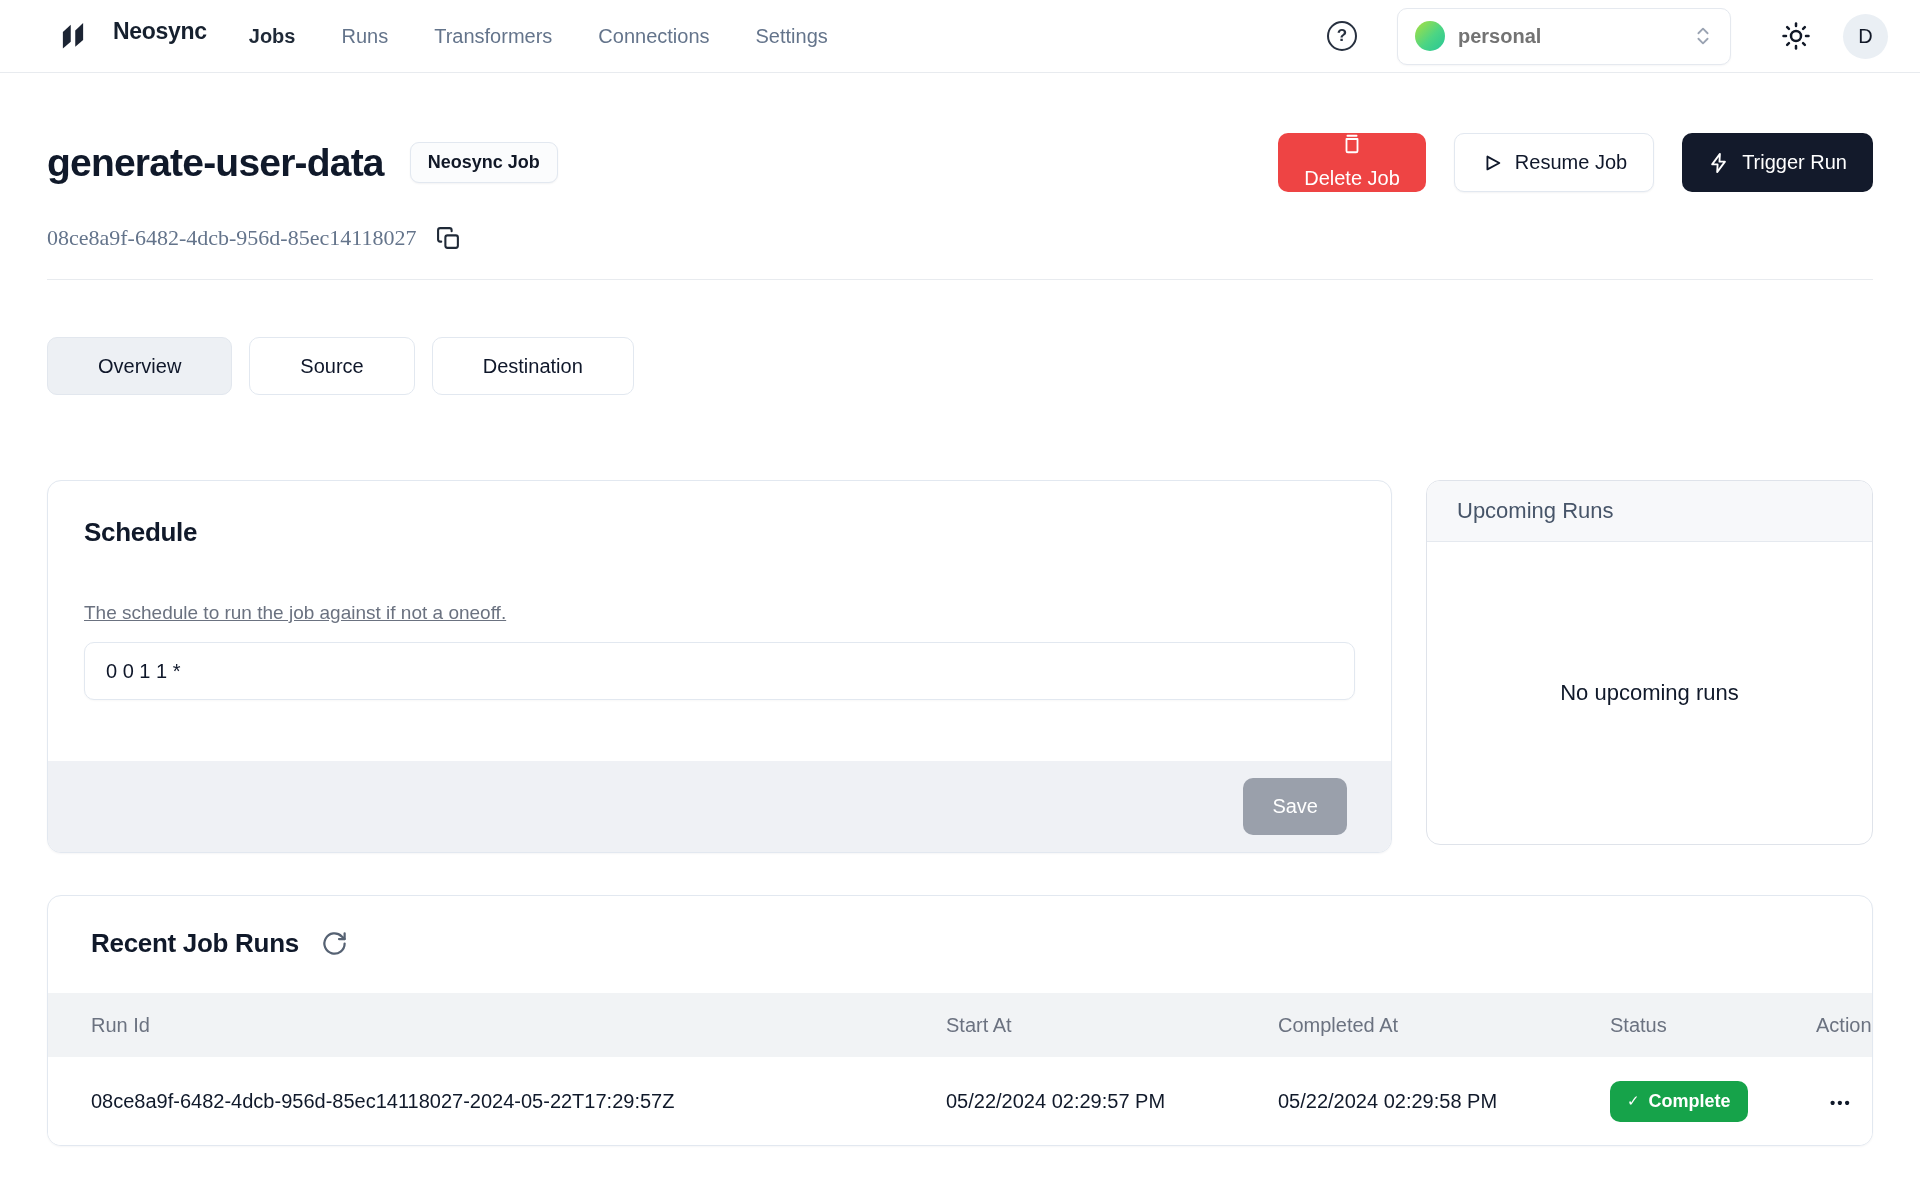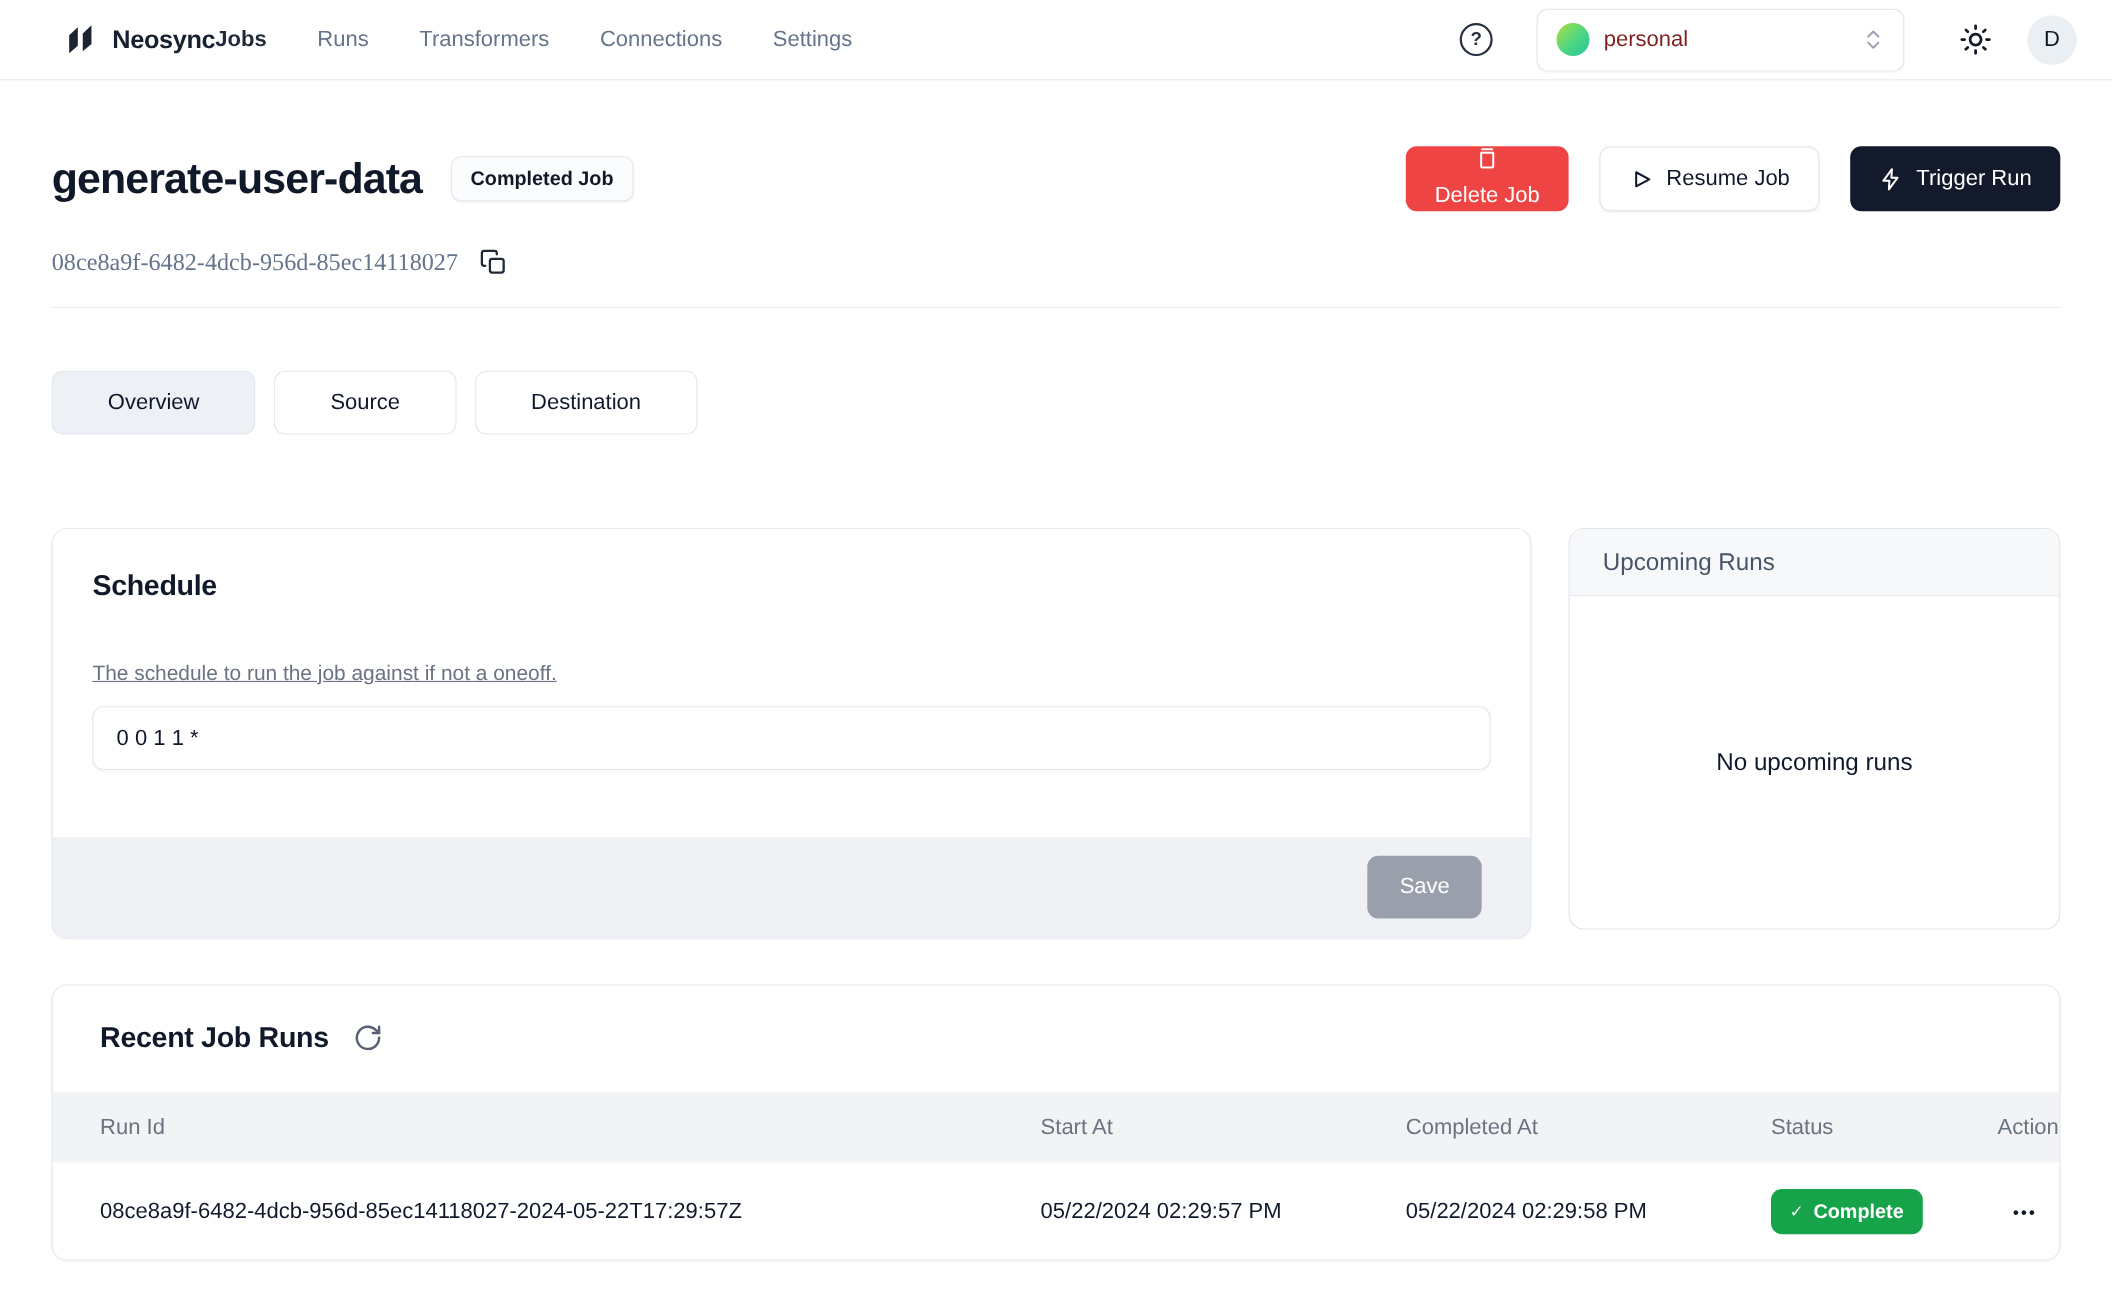--- a/index.html
+++ b/index.html
@@ -9,21 +9,21 @@
     font-family:"Liberation Sans", sans-serif;
     color:#0f172a; overflow:hidden;
   }
   .page { width:1920px; height:1178px; background:#fff; position:relative; }
 
   
   .navbar {
     height:73px; border-bottom:1px solid #e8ebef;
     display:flex; align-items:center; padding:0 32px 0 55px;
   }
-  .brand { display:flex; align-items:center; gap:11px; }
+  .brand { display:flex; gap:22px; margin-right:42px; }
   .brand-name { font-size:23px; font-weight:700; color:#16202e; letter-spacing:-0.3px; }
   .nav-links { display:flex; align-items:center; gap:46px; }
   .nav-link { font-size:20px; color:#64748b; cursor:pointer; }
   .nav-link.active { color:#1f2937; font-weight:700; }
   .nav-spacer { flex:1; }
   .help-btn {
     width:30px; height:30px; border-radius:50%; border:2px solid #27303f;
     display:flex; align-items:center; justify-content:center;
     font-size:17px; font-weight:700; color:#27303f; cursor:pointer; background:#fff;
   }
@@ -31,21 +31,21 @@
     margin-left:40px; width:334px; height:57px;
     border:1px solid #e5e9ef; border-radius:10px; background:#fff;
     display:flex; align-items:center; padding:0 16px 0 17px; cursor:pointer;
     box-shadow:0 1px 2px rgba(16,24,40,.04);
   }
   .account-dot {
     width:30px; height:30px; border-radius:50%;
     background:linear-gradient(135deg,#9ade4b 10%,#4cd584 55%,#2ec993 90%);
     margin-right:13px;
   }
-  .account-name { font-size:20px; font-weight:400; color:#7f1d1d; }
+  .account-name { font-size:20px; font-weight:700; color:#737373; }
   .account-chevrons { margin-left:auto; color:#9aa3b2; display:flex; }
   .theme-btn { margin-left:50px; background:none; border:none; cursor:pointer; color:#111827; display:flex; }
   .avatar {
     margin-left:32px; width:45px; height:45px; border-radius:50%;
     background:#eaeff4; display:flex; align-items:center; justify-content:center;
     font-size:20px; font-weight:500; color:#111827; cursor:pointer;
   }
 
   
   .main { padding:0 47px; }
@@ -200,21 +200,21 @@
       </svg>
     </button>
     <div class="avatar">D</div>
   </header>
 
   <main class="main">
 
     <div class="header-row">
       <div class="title-group">
         <h1 class="page-title">generate-user-data</h1>
-        <span class="job-type-badge">Completed Job</span>
+        <span class="job-type-badge">Neosync Job</span>
       </div>
       <div class="header-buttons">
         <button class="btn btn-delete">
           <span>
             <svg width="22" height="22" viewBox="0 0 24 24" fill="none" stroke="#fff" stroke-width="2" stroke-linecap="round" stroke-linejoin="round">
               <path d="M7 3h10"></path>
                 <path d="M6 6.5v13A1.5 1.5 0 0 0 7.5 21h9a1.5 1.5 0 0 0 1.5-1.5v-13z"></path>
             </svg>
           </span>
           <span>Delete Job</span>

